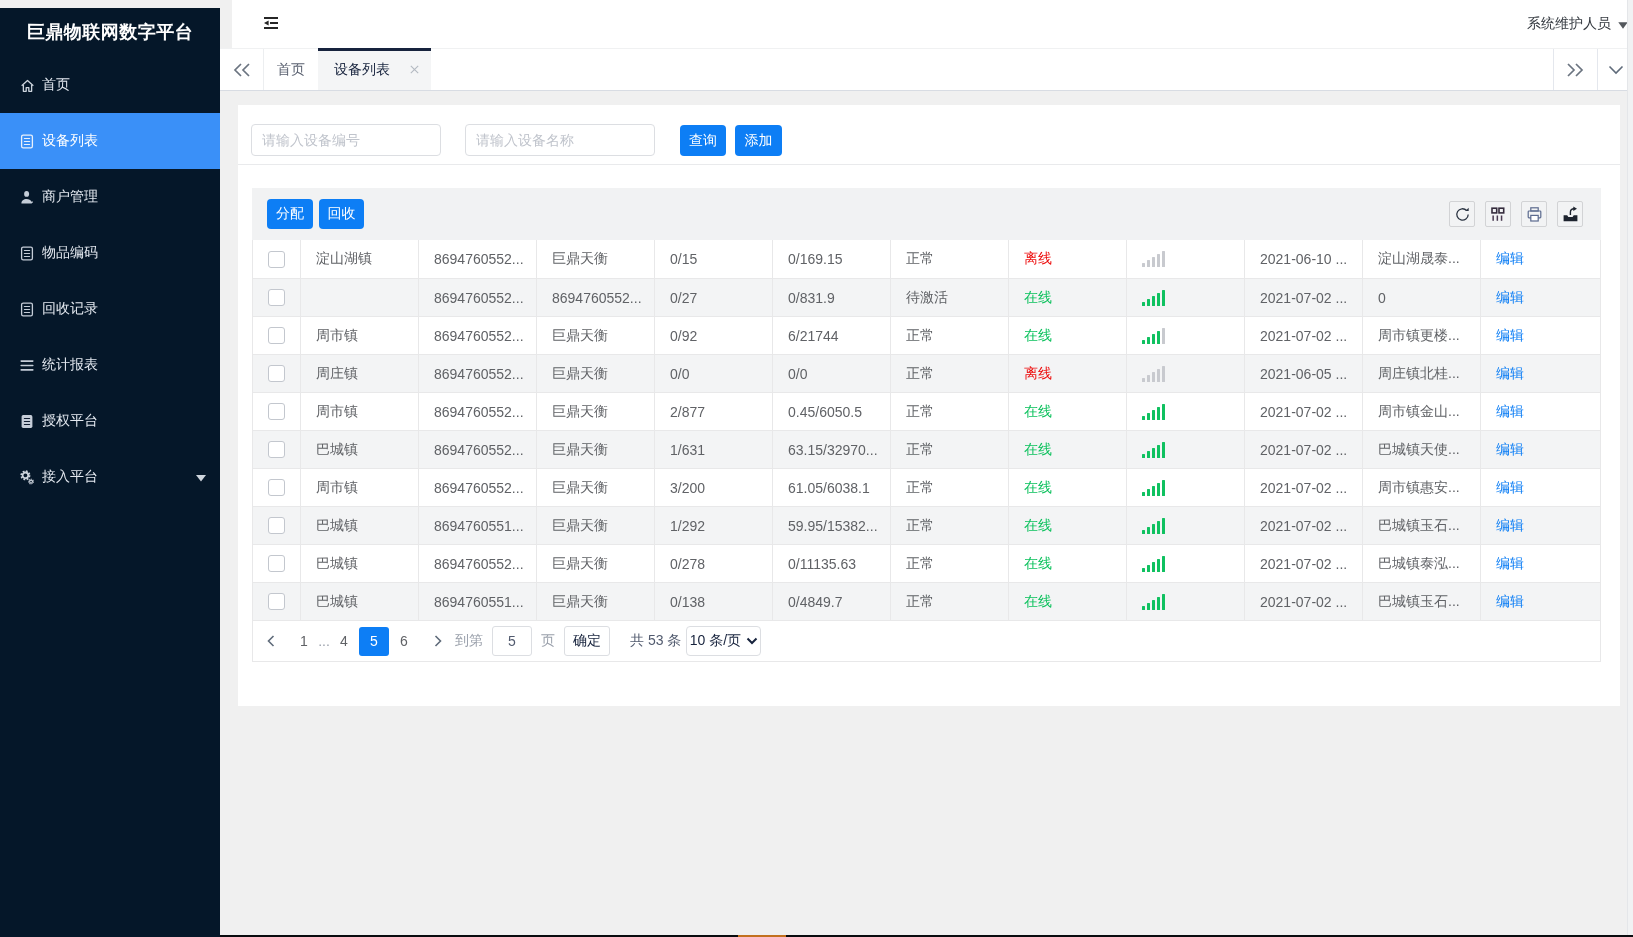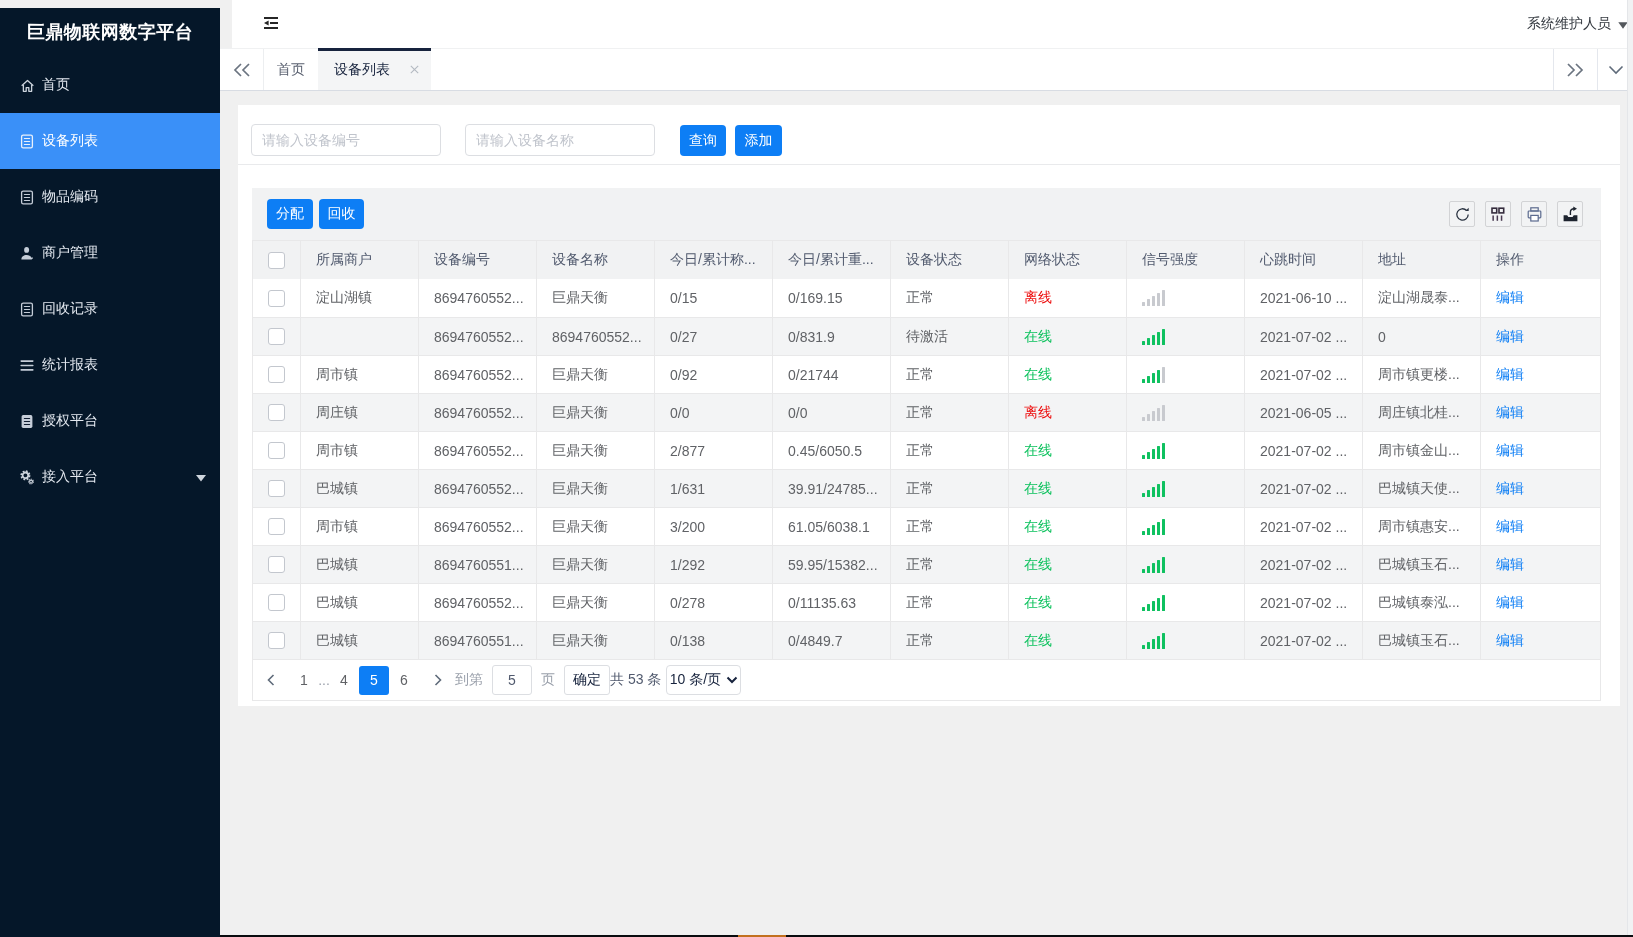--- a/index.html
+++ b/index.html
@@ -71,21 +71,21 @@
 
 
 .pager { display:flex; align-items:center; height:41px; background:#fff; border-top:1px solid #e8e8e9; padding-left:8px; color:#606266; }
 .pg-arrow { width:20px; display:flex; justify-content:center; cursor:pointer; }
 .pg-num { width:20px; text-align:center; cursor:pointer; }
 .pg-num.active { background:#0d7ef5; color:#fff; border-radius:3px; height:29px; line-height:29px; width:30px; margin:0 5px; cursor:default; }
 .pg-dots { width:20px; text-align:center; color:#9aa0ab; }
 .pg-label { color:#9aa0ab; }
 .goto-input { width:40px; height:30px; border:1px solid #dcdee2; border-radius:3px; text-align:center; font-size:14px; color:#515a6e; margin:0 9px; outline:none; font-family:inherit; }
 .btn-confirm { width:46px; height:30px; background:#fff; border:1px solid #dcdee2; border-radius:3px; color:#17233d; font-size:14px; cursor:pointer; margin-left:9px; font-family:inherit; }
-.total-label { margin-left:0; color:#515a6e; }
+.total-label { margin-left:20px; color:#515a6e; }
 .size-select { margin-left:5px; width:75px; height:30px; border:1px solid #dcdee2; border-radius:4px; background:#fff; display:flex; align-items:center; justify-content:center; gap:5px; cursor:pointer; color:#17233d; }
 
 
 .scroll-strip { position:absolute; right:0; top:0; width:6px; height:937px; background:#f1f2f3; border-left:1px solid #e4e6e9; z-index:9; }
 .taskbar-strip { position:absolute; left:220px; top:935px; width:1413px; height:2px; background:#090b0e; z-index:10; }
 .taskbar-highlight { position:absolute; left:738px; top:935px; width:48px; height:2px; background:#c2701e; z-index:11; }
 </style>
 </head>
 <body>
 
@@ -106,34 +106,34 @@
           <svg width="17" height="17" viewBox="0 0 16 16">
             <rect x="2.6" y="1.6" width="10.8" height="12.8" rx="1.6" fill="none" stroke="#e8f0fb" stroke-width="1.3"></rect>
             <path d="M5.4 5h5.2M5.4 8h5.2M5.4 11h5.2" stroke="#e8f0fb" stroke-width="1.2" stroke-linecap="round"></path>
           </svg>
         </span>
         <span>设备列表</span>
       </div>
       <div class="menu-item">
         <span class="mi-icon">
           <svg width="17" height="17" viewBox="0 0 16 16">
+            <ellipse cx="7.6" cy="4.4" rx="2.5" ry="2.9" fill="#c5cdd8"></ellipse>
+            <path d="M2.4 14.1c0-2.9 2.3-4.5 5.2-4.5 2.2 0 4.1 0.9 4.9 2.6l1.1-0.4.4 1.2-1.2.5c.1.2.1.4.1.6z" fill="#c5cdd8"></path>
+          </svg>
+        </span>
+        <span>商户管理</span>
+      </div>
+      <div class="menu-item">
+        <span class="mi-icon">
+          <svg width="17" height="17" viewBox="0 0 16 16">
             <rect x="2.6" y="1.6" width="10.8" height="12.8" rx="1.6" fill="none" stroke="#c5cdd8" stroke-width="1.3"></rect>
             <path d="M5.4 5h5.2M5.4 8h5.2M5.4 11h5.2" stroke="#c5cdd8" stroke-width="1.2" stroke-linecap="round"></path>
           </svg>
         </span>
         <span>物品编码</span>
-      </div>
-      <div class="menu-item">
-        <span class="mi-icon">
-          <svg width="17" height="17" viewBox="0 0 16 16">
-            <ellipse cx="7.6" cy="4.4" rx="2.5" ry="2.9" fill="#c5cdd8"></ellipse>
-            <path d="M2.4 14.1c0-2.9 2.3-4.5 5.2-4.5 2.2 0 4.1 0.9 4.9 2.6l1.1-0.4.4 1.2-1.2.5c.1.2.1.4.1.6z" fill="#c5cdd8"></path>
-          </svg>
-        </span>
-        <span>商户管理</span>
       </div>
       <div class="menu-item">
         <span class="mi-icon">
           <svg width="17" height="17" viewBox="0 0 16 16">
             <rect x="2.6" y="1.6" width="10.8" height="12.8" rx="1.6" fill="none" stroke="#c5cdd8" stroke-width="1.3"></rect>
             <path d="M5.4 5h5.2M5.4 8h5.2M5.4 11h5.2" stroke="#c5cdd8" stroke-width="1.2" stroke-linecap="round"></path>
           </svg>
         </span>
         <span>回收记录</span>
       </div>
@@ -271,36 +271,20 @@
               <svg width="17" height="17" viewBox="0 0 17 17">
                 <path d="M1.6 9.2h3.6l1.1 1.9h4.3l1.1-1.9h3.7v6H1.6z" fill="#1d232e"></path>
                 <path d="M8.4 9V6.2c0-2.4 1.5-3.4 3.6-3.4" fill="none" stroke="#1d232e" stroke-width="1.4"></path>
                 <path d="M11.3.6 15 2.8l-3.7 2.2z" fill="#1d232e"></path>
               </svg>
             </span>
           </div>
         </div>
     </div>
     <div class="tbl">
-      <div class="tbl-header" id="tbl-header">
-          <div class="cell c-check" style="width:48px">
-            <span class="checkbox"></span>
-          </div>
-          <div class="cell" style="width:118px">所属商户</div>
-          <div class="cell" style="width:118px">设备编号</div>
-          <div class="cell" style="width:118px">设备名称</div>
-          <div class="cell" style="width:118px">今日/累计称...</div>
-          <div class="cell" style="width:118px">今日/累计重...</div>
-          <div class="cell" style="width:118px">设备状态</div>
-          <div class="cell" style="width:118px">网络状态</div>
-          <div class="cell" style="width:118px">信号强度</div>
-          <div class="cell" style="width:118px">心跳时间</div>
-          <div class="cell" style="width:118px">地址</div>
-          <div class="cell" style="width:121px">操作</div>
-        </div>
       <div id="tbl-body">
           <div class="tbl-row">
             <div class="cell c-check" style="width:48px">
               <span class="checkbox"></span>
             </div>
             <div class="cell" style="width:118px">淀山湖镇</div>
             <div class="cell" style="width:118px">8694760552...</div>
             <div class="cell" style="width:118px">巨鼎天衡</div>
             <div class="cell" style="width:118px">0/15</div>
             <div class="cell" style="width:118px">0/169.15</div>
@@ -352,21 +336,21 @@
             </div>
           </div>
           <div class="tbl-row">
             <div class="cell c-check" style="width:48px">
               <span class="checkbox"></span>
             </div>
             <div class="cell" style="width:118px">周市镇</div>
             <div class="cell" style="width:118px">8694760552...</div>
             <div class="cell" style="width:118px">巨鼎天衡</div>
             <div class="cell" style="width:118px">0/92</div>
-            <div class="cell" style="width:118px">0/21744</div>
+            <div class="cell" style="width:118px">6/21744</div>
             <div class="cell" style="width:118px">正常</div>
             <div class="cell" style="width:118px">
               <span class="net-online">在线</span>
             </div>
             <div class="cell" style="width:118px">
               <span class="sig">
                 <i class="lit" style="height:4px"></i>
                 <i class="lit" style="height:7px"></i>
                 <i class="lit" style="height:10px"></i>
                 <i class="lit" style="height:13px"></i>
@@ -436,21 +420,21 @@
             </div>
           </div>
           <div class="tbl-row striped">
             <div class="cell c-check" style="width:48px">
               <span class="checkbox"></span>
             </div>
             <div class="cell" style="width:118px">巴城镇</div>
             <div class="cell" style="width:118px">8694760552...</div>
             <div class="cell" style="width:118px">巨鼎天衡</div>
             <div class="cell" style="width:118px">1/631</div>
-            <div class="cell" style="width:118px">39.91/24785...</div>
+            <div class="cell" style="width:118px">63.15/32970...</div>
             <div class="cell" style="width:118px">正常</div>
             <div class="cell" style="width:118px">
               <span class="net-online">在线</span>
             </div>
             <div class="cell" style="width:118px">
               <span class="sig">
                 <i class="lit" style="height:4px"></i>
                 <i class="lit" style="height:7px"></i>
                 <i class="lit" style="height:10px"></i>
                 <i class="lit" style="height:13px"></i>

